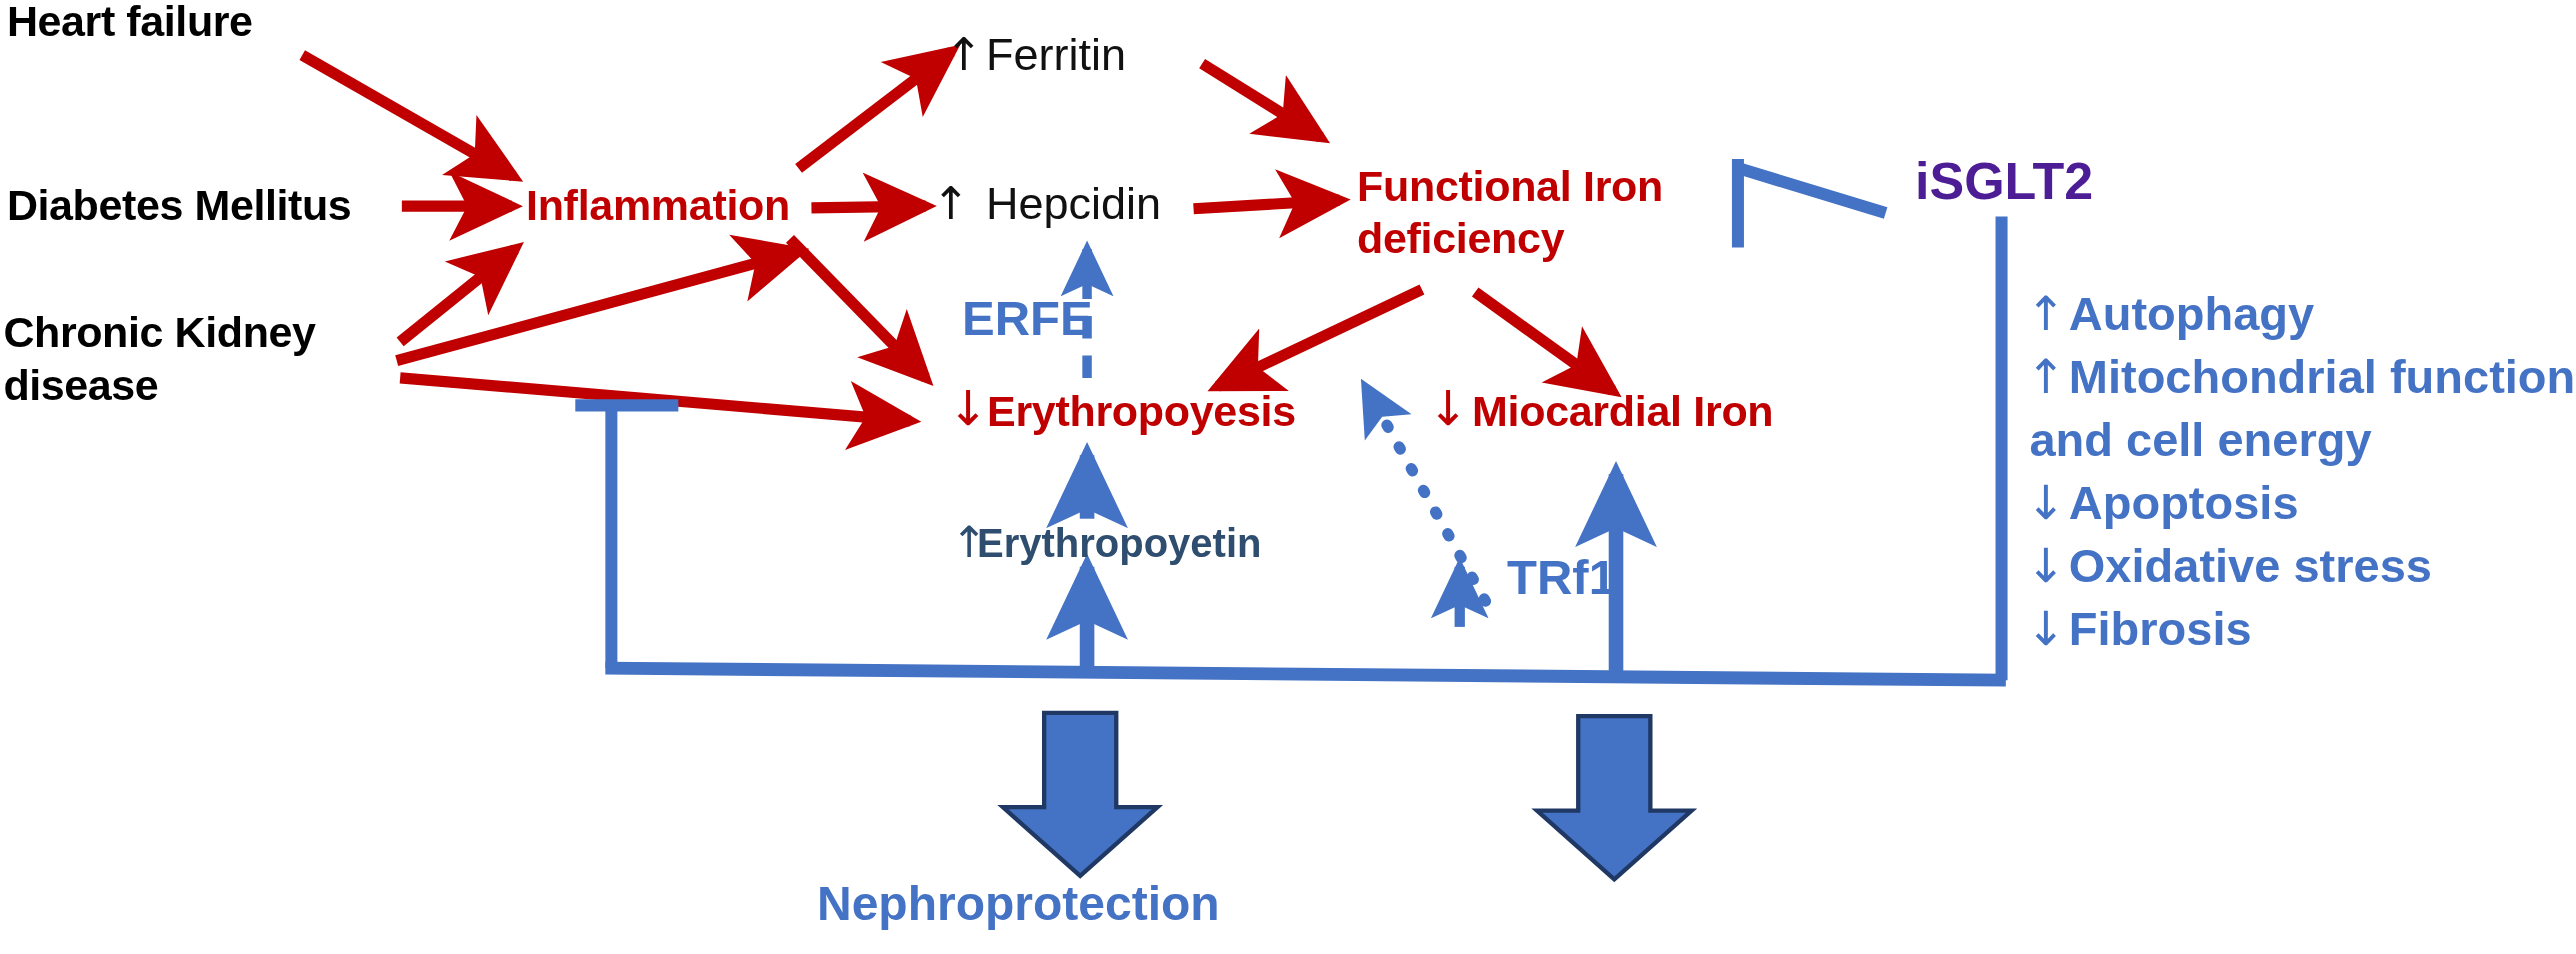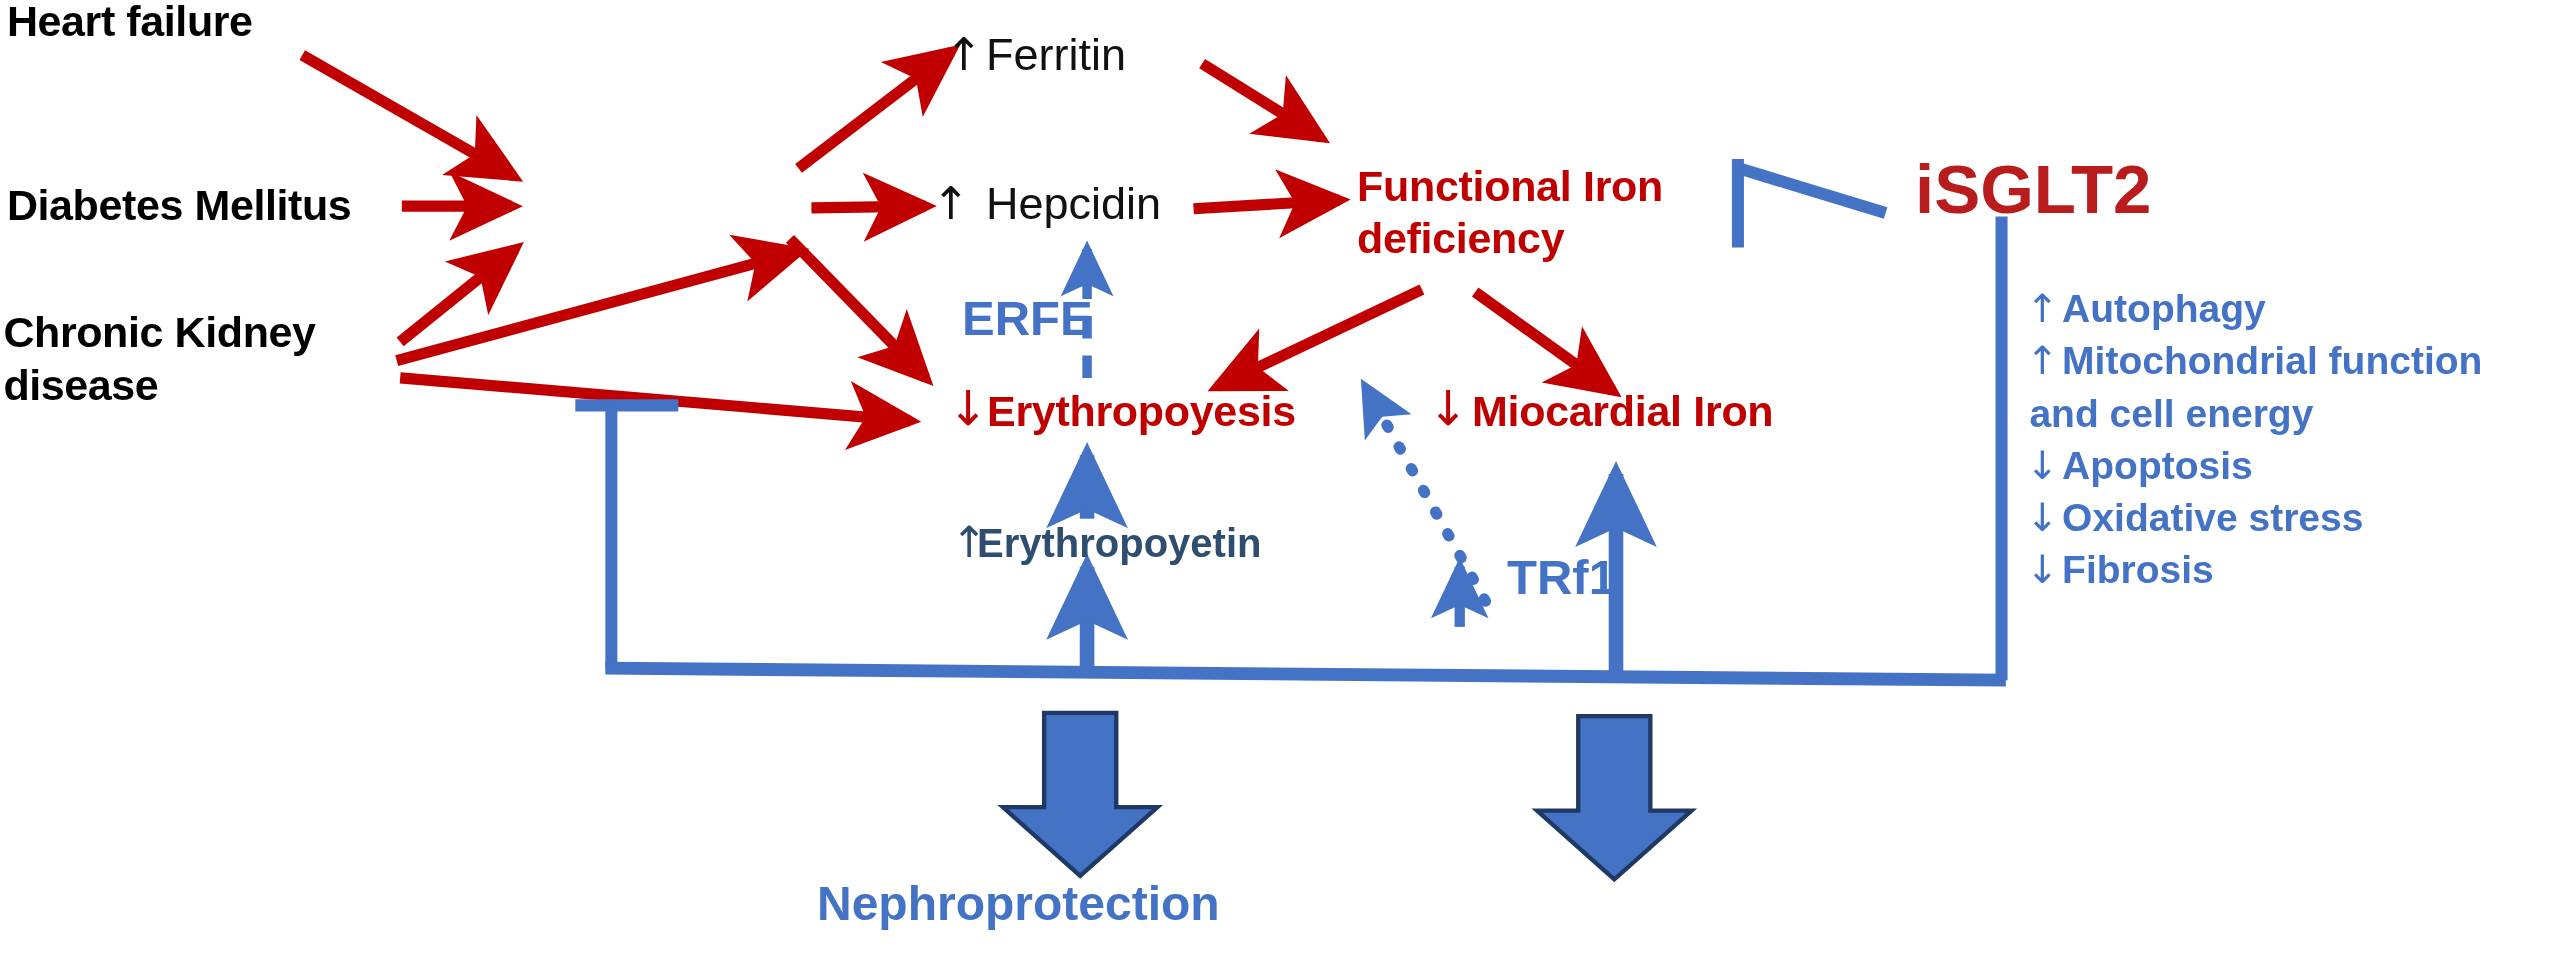--- a/index.html
+++ b/index.html
@@ -47,39 +47,39 @@
     color:#4472C4;
     font-weight:bold;
     font-size:49px;
   }
   .t-slate{
     color:#2F4E6F;
     font-weight:bold;
     font-size:40px;
   }
   .t-isglt2{
-    color:#b91c1c;
-    font-weight:bold;
-    font-size:69px;
+    color:#4c1d95;
+    font-weight:bold;
+    font-size:52px;
     letter-spacing:0px;
   }
   .t-protect{
     color:#4472C4;
     font-weight:bold;
     font-size:48px;
   }
   .arrowglyph{
     font-family:"DejaVu Sans", sans-serif;
     font-weight:normal;
   }
   .effects-list{
     position:absolute;
     color:#4472C4;
     font-weight:bold;
-    font-size:39px;
+    font-size:47px;
     line-height:1.34;
     white-space:nowrap;
   }
   .effects-list .row{ display:block; }
   .effects-list .ar{
     font-family:"DejaVu Sans", sans-serif;
     font-weight:normal;
     margin-right:3.4px;
   }
 </style>
@@ -152,20 +152,21 @@
     <path d="M1838,834 L1922,834 L1922,944 L1970,944 L1880,1024 L1790,944 L1838,944 Z" fill="#4472C4" stroke="#1F3864" stroke-width="5"></path>
   </svg>
 
   <div class="node t-black-plain" style="left:6.9px;  top:-1.7px;">Heart failure</div>
 
   <div class="node t-black-plain" style="left:6.9px;  top:182px;">Diabetes Mellitus</div>
 
   <div class="node t-black-plain" style="left:3.4px;  top:309px;">Chronic Kidney</div>
   <div class="node t-black-plain" style="left:3.4px;  top:362px;">disease</div>
 
+  <div class="node t-red" style="left:526px; top:182px;">Inflammation</div>
 
   <div class="node t-black-light arrowglyph" style="left:945px; top:31px;">↑</div>
   <div class="node t-black-light" style="left:986px; top:31px;">Ferritin</div>
 
   <div class="node t-black-light arrowglyph" style="left:932px; top:180px;">↑</div>
   <div class="node t-black-light" style="left:986px; top:180px;">Hepcidin</div>
 
   <div class="node t-red" style="left:1357px; top:163px;">Functional Iron</div>
   <div class="node t-red" style="left:1357px; top:215px;">deficiency</div>
 

